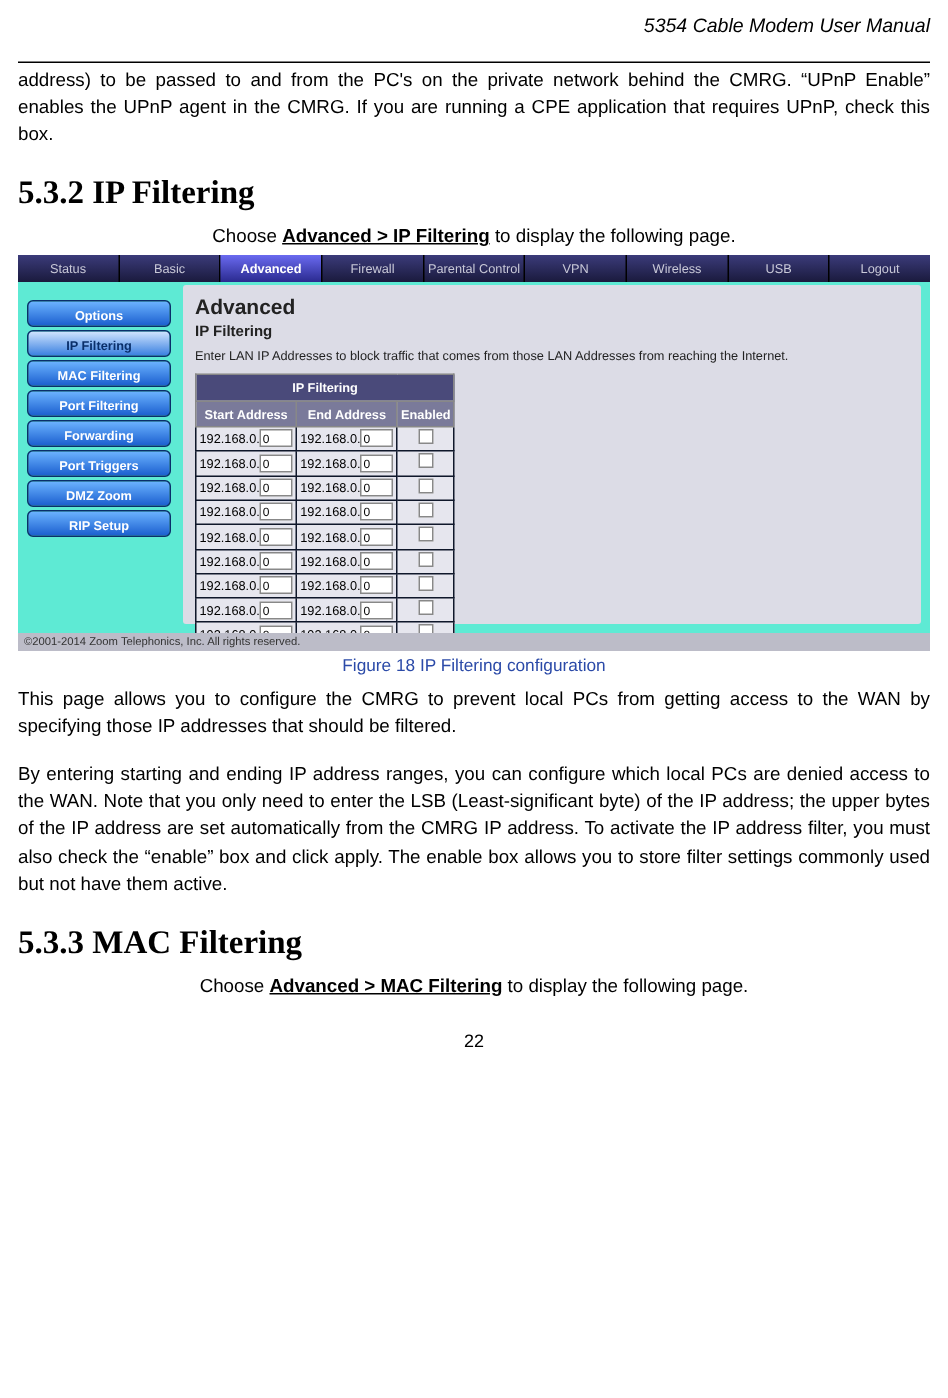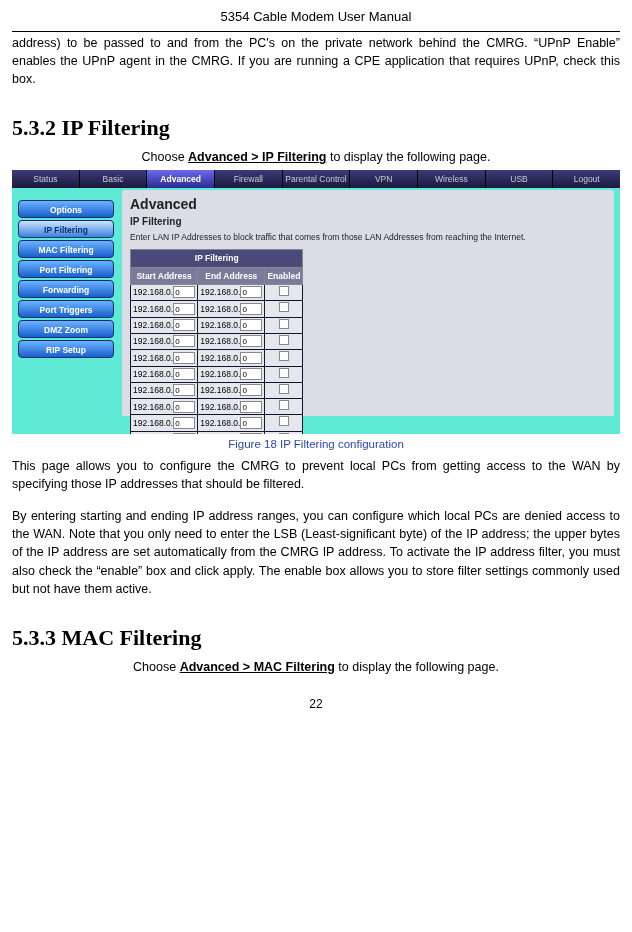--- a/index.html
+++ b/index.html
@@ -6,34 +6,35 @@
     body {
       width: 632px;
       background: #fff;
       font-family: Arial, sans-serif;
       font-size: 12.5px;
       color: #000;
       padding: 8px 12px 20px;
       line-height: 1.45;
     }
     .header-title {
-      text-align: center;
+      text-align: right;
       font-size: 13px;
-      margin-bottom: 4px;
+      margin-bottom: 14px;
+      font-style: italic;
     }
     .top-border { border-top: 1px solid #000; }
     .body-text {
       text-align: justify;
       margin-bottom: 14px;
     }
     .section-head {
       font-family: "Times New Roman", Times, serif;
       font-size: 22px;
       font-weight: bold;
-      margin-top: 24px;
+      margin-top: 4px;
       margin-bottom: 4px;
     }
     .sub-choose {
       font-size: 12.5px;
       margin-bottom: 4px;
       text-align: center;
     }
     .sub-choose .bold { font-weight: bold; text-decoration: underline; }
 
     
@@ -284,20 +285,21 @@
             <td style="text-align:center"><span class="chk"></span></td>
           </tr>
           <tr>
             <td>192.168.0.<span class="iptxt">0</span></td>
             <td>192.168.0.<span class="iptxt">0</span></td>
             <td style="text-align:center"><span class="chk"></span></td>
           </tr>
         </tbody>
       </table>
   </div>
+  <div class="rfooter">©2001-2014 Zoom Telephonics, Inc. All rights reserved.</div>
 </div>
 
 <div class="fig-caption">Figure 18 IP Filtering configuration</div>
 
 <p class="body-text">This page allows you to configure the CMRG to prevent local PCs from getting access to the WAN by specifying those IP addresses that should be filtered.</p>
 <p class="body-text">By entering starting and ending IP address ranges, you can configure which local PCs are denied access to the WAN.  Note that you only need to enter the LSB (Least-significant byte) of the IP address; the upper bytes of the IP address are set automatically from the CMRG IP address.  To activate the IP address filter, you must also check the “enable” box and click apply.  The enable box allows you to store filter settings commonly used but not have them active.</p>
 
 <h2 class="section-head">5.3.3  MAC Filtering</h2>
 <p class="sub-choose">
   <span>Choose </span><span class="bold">Advanced &gt; MAC Filtering</span><span> to display the following page.</span>

